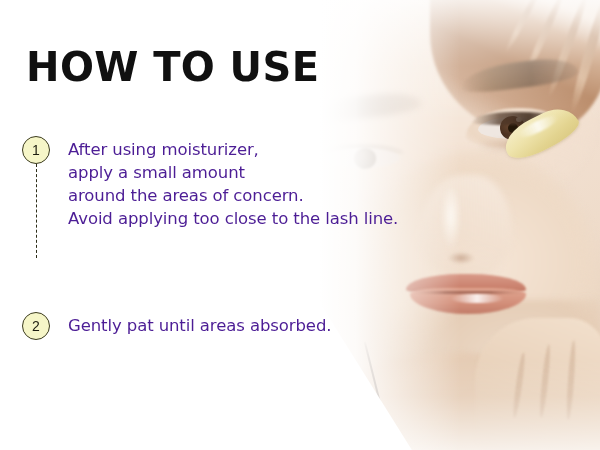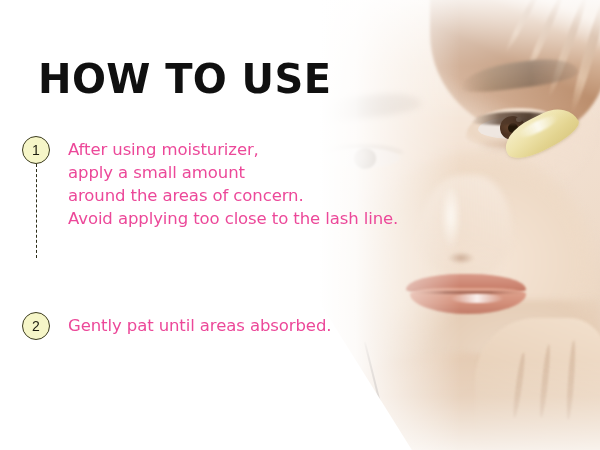--- a/index.html
+++ b/index.html
@@ -290,21 +290,21 @@
     background: #ffffff;
     clip-path: polygon(0 0, 100% 100%, 0 100%);
     pointer-events: none;
   }
 
   
   .title {
     position: absolute;
     left: 22px;
     top: 40px;
-    margin: 16px;
+    margin: 4px;
     font-size: 40px;
     line-height: 46px;
     font-weight: 900;
     letter-spacing: .4px;
     color: #101010;
     font-family: "DejaVu Sans", sans-serif;
   }
 
   .steps {
     position: absolute;
@@ -345,21 +345,21 @@
     width: 0;
     height: 94px;
     border-left: 1.4px dashed #2c2c18;
     z-index: 1;
   }
 
   .step-text {
     margin-left: 18px;
     font-size: 16.5px;
     line-height: 23px;
-    color: #ec4899;
+    color: #4c1d95;
     font-family: "DejaVu Sans", sans-serif;
     letter-spacing: -.1px;
     white-space: pre-line;
     padding-top: 2px;
   }
 </style>
 </head>
 <body>
 
 <div id="page">

